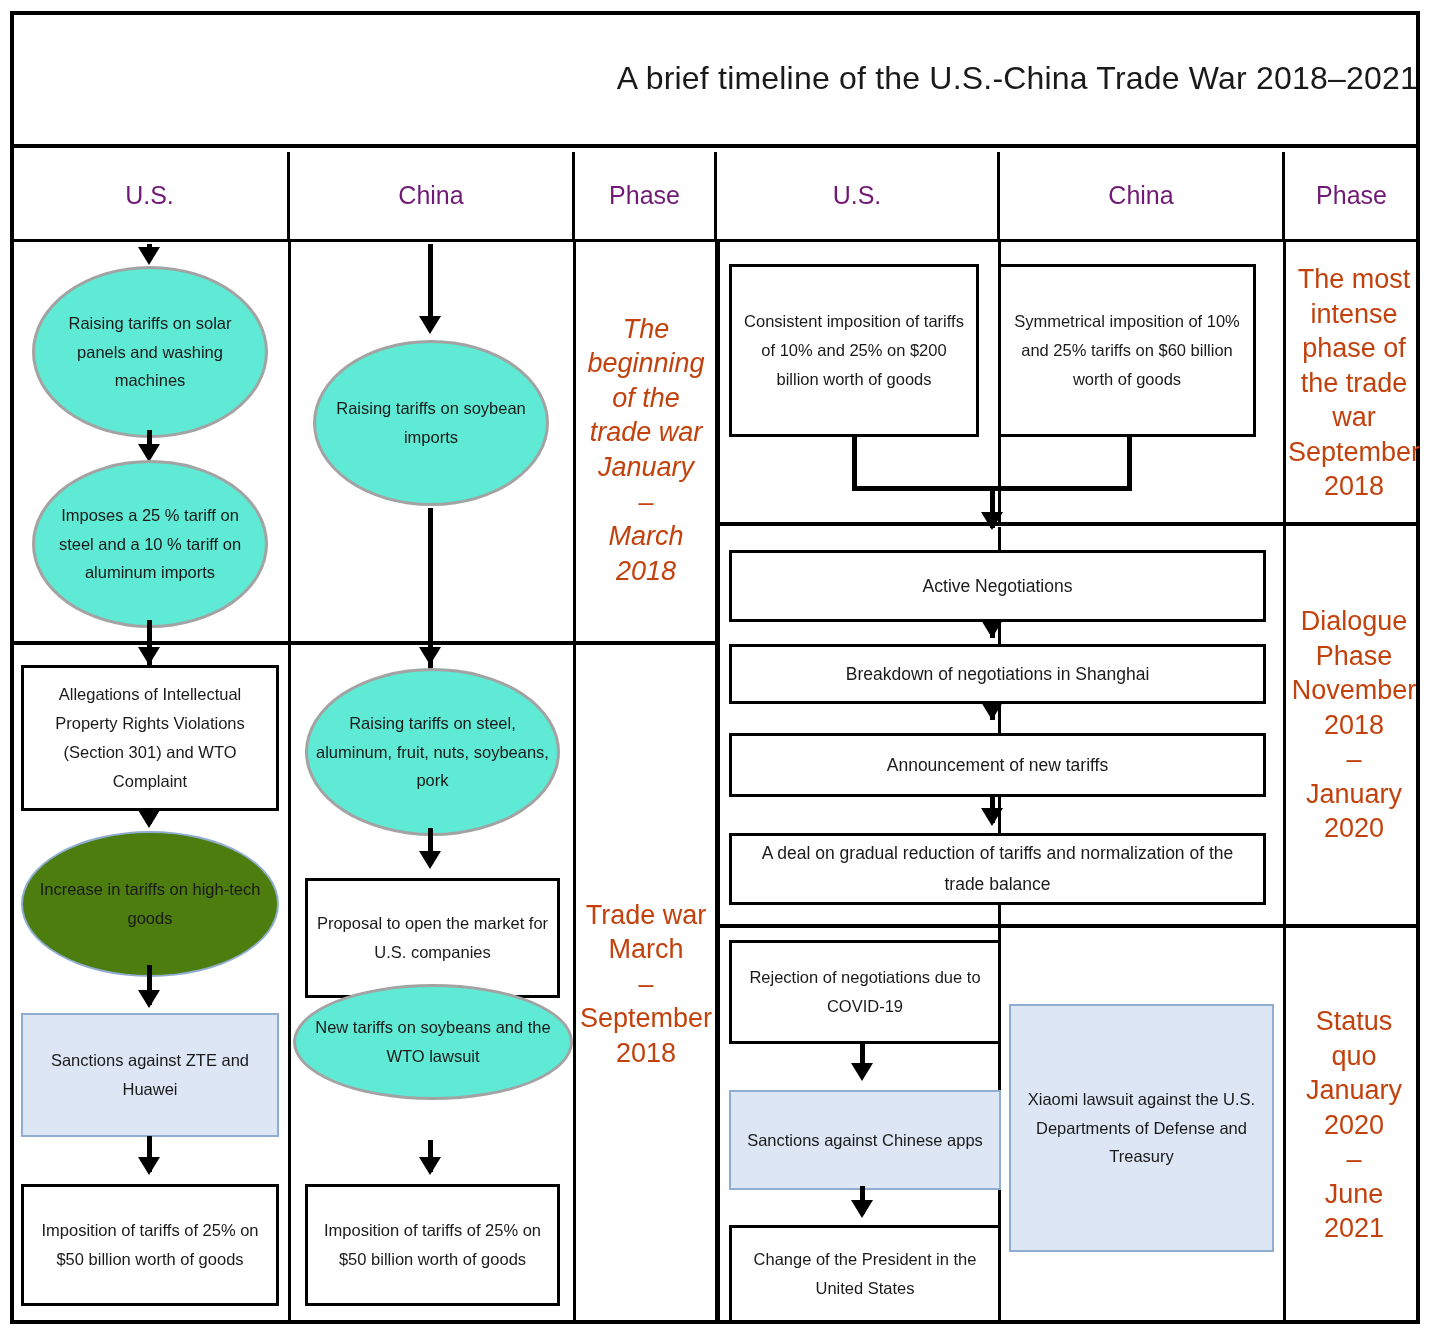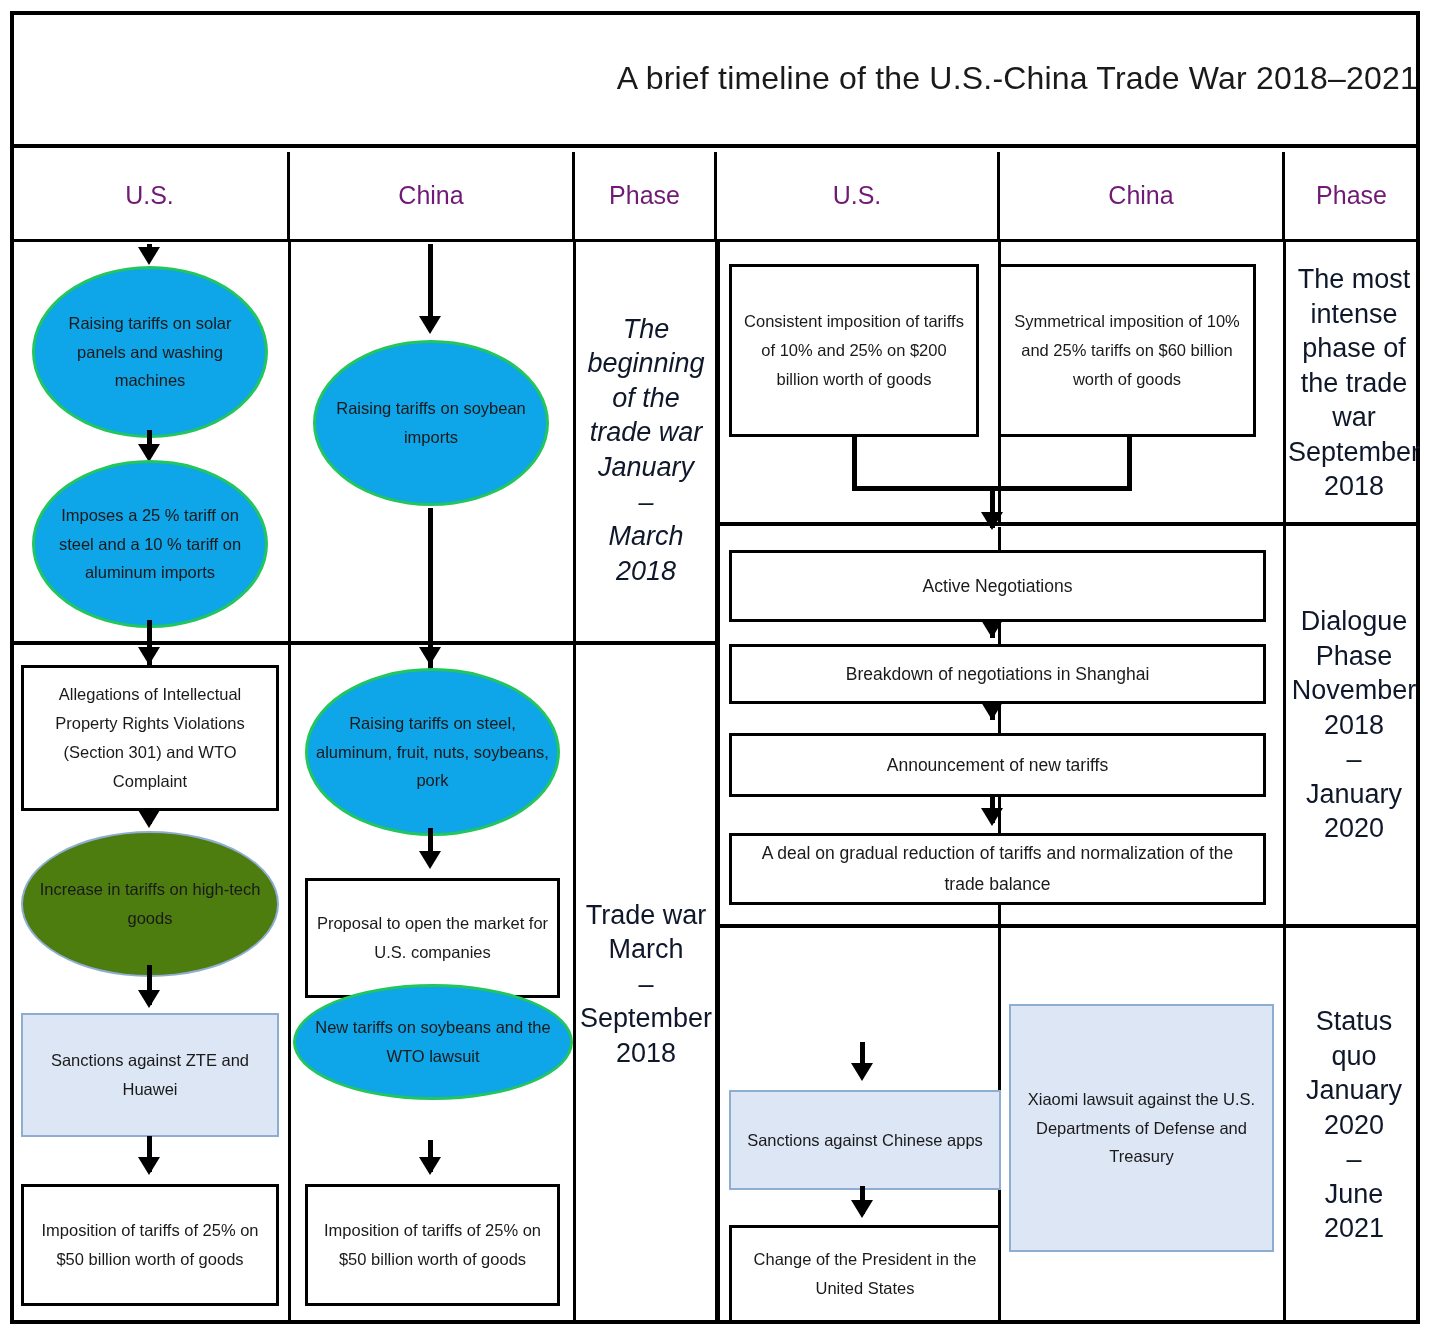--- a/index.html
+++ b/index.html
@@ -42,32 +42,32 @@
   .thickh{height:4px;}
 
   
   .node{
     position:absolute;box-sizing:border-box;
     display:flex;align-items:center;justify-content:center;
     text-align:center;line-height:1.75;color:#1a1a1a;
     padding:4px 8px;
   }
   .rect{border:3px solid #000;background:#fff;}
-  .ellipse{border:3px solid #22c55e;background:#0ea5e9;border-radius:50%;}
+  .ellipse{border:3px solid #a3a3a3;background:#5eead4;border-radius:50%;}
   .rect.blue{border:2px solid #8fadd0;background:#dce6f5;}
   .ellipse.blue{border:2px solid #8fadd0;background:#4d7c0f;}
 
   .f16{font-size:16.5px;}
   .f17{font-size:17.5px;}
 
   
   .phase{
     position:absolute;box-sizing:border-box;
     display:flex;align-items:center;justify-content:center;
-    text-align:center;color:#0f172a;font-size:27px;line-height:1.28;
+    text-align:center;color:#c2410c;font-size:27px;line-height:1.28;
     white-space:pre-line;padding:0 2px;
   }
 
   
   .arrow-line{position:absolute;background:#000;width:5px;}
   .arrow-head{
     position:absolute;width:0;height:0;
     border-left:11px solid transparent;border-right:11px solid transparent;
     border-top:18px solid #000;
   }
@@ -241,20 +241,23 @@
   </div>
 
   <div class="phase" style="left:1288px;top:527px;width:132px;height:396px;">Dialogue
 Phase
 November
 2018
 –
 January
 2020</div>
 
+  <div class="node rect f16" style="left:729px;top:940px;width:272px;height:104px;">
+    <span>Rejection of negotiations due to COVID-19</span>
+  </div>
   <div class="arrow-line" style="left:860px;top:1042px;height:34px;"></div>
   <div class="arrow-head" style="left:851px;top:1063px;"></div>
 
   <div class="node rect blue f16" style="left:729px;top:1090px;width:272px;height:100px;">
     <span>Sanctions against Chinese apps</span>
   </div>
   <div class="arrow-line" style="left:860px;top:1186px;height:28px;"></div>
   <div class="arrow-head" style="left:851px;top:1200px;"></div>
 
   <div class="node rect f16" style="left:729px;top:1225px;width:272px;height:98px;">

